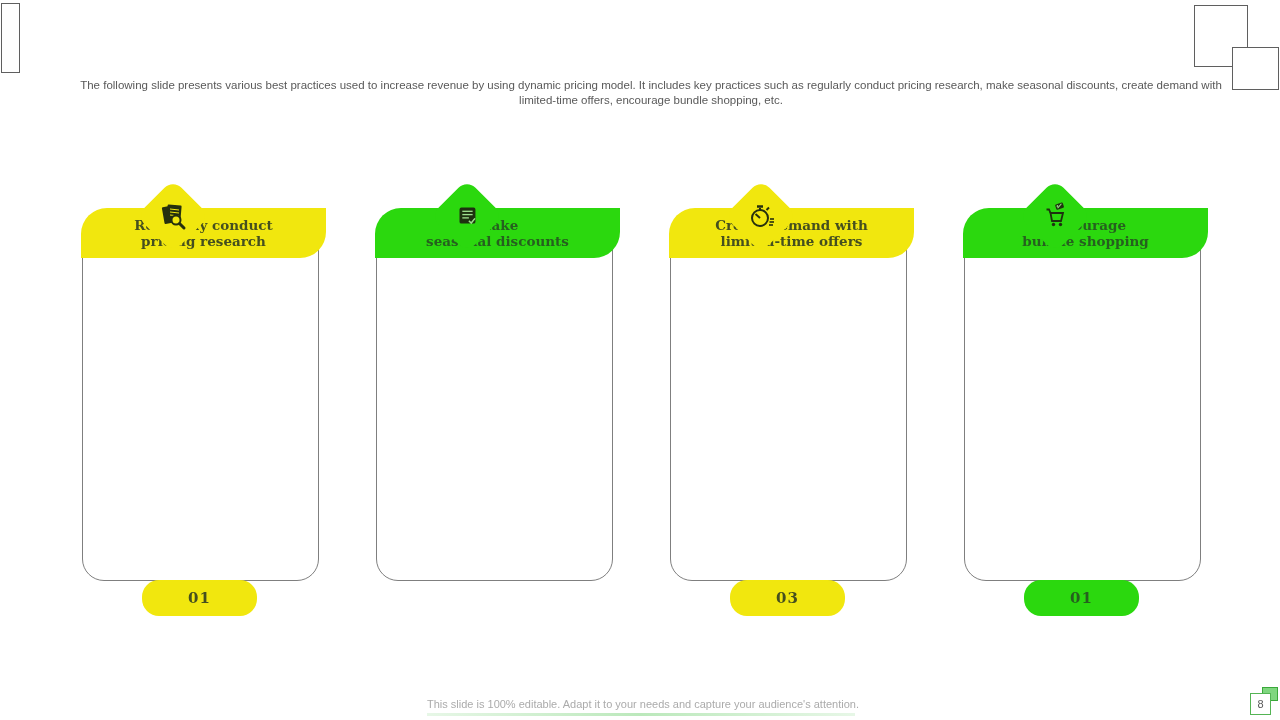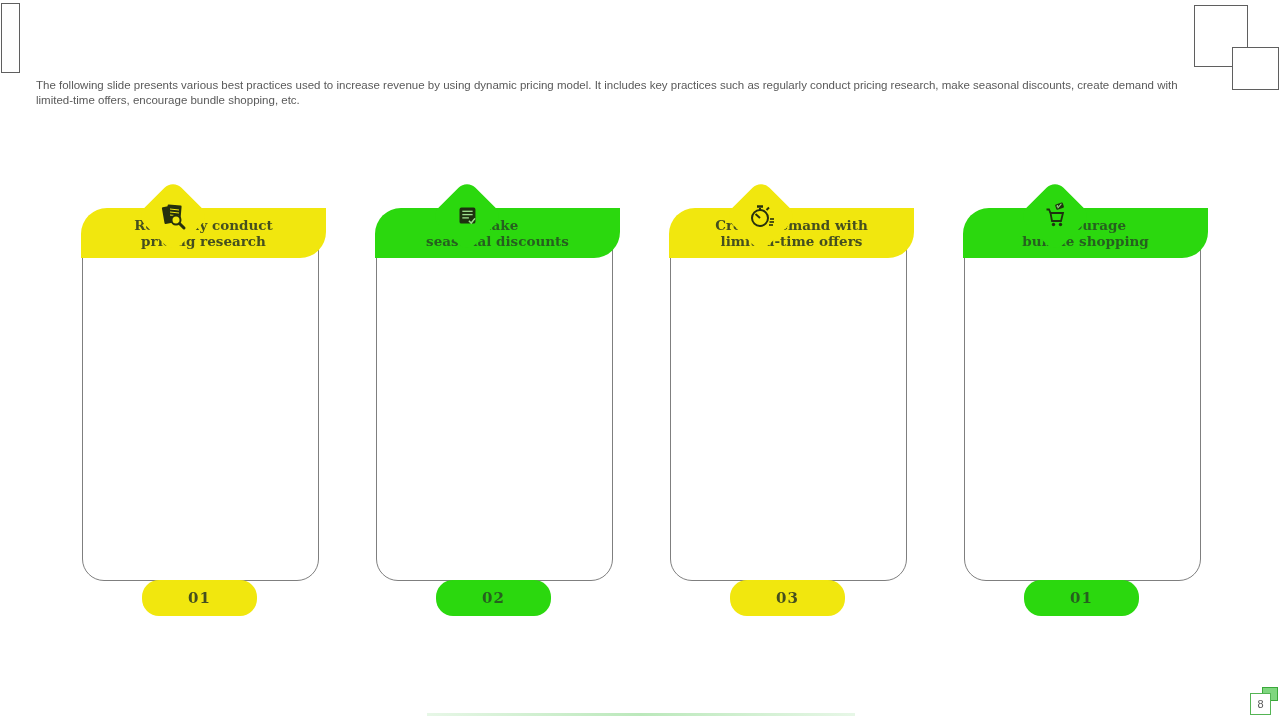--- a/index.html
+++ b/index.html
@@ -15,22 +15,22 @@
     border:1px solid #5f5f5f; background:transparent; }
   .sq-tr-small { position:absolute; left:1232px; top:47px; width:45px; height:41px;
     border:1px solid #5f5f5f; background:#fff; }
 
   .title {
     position:absolute; left:30px; top:20px; width:1100px;
     font-family:"DejaVu Serif", serif; font-size:37px; color:#1f1f1f;
     letter-spacing:-0.5px; white-space:nowrap;
   }
   .subtitle {
-    position:absolute; left:36px; top:78px; width:1210px;
-    font-size:11.5px; line-height:14.5px; color:#595959; white-space:pre-line;
+    position:absolute; left:46px; top:78px; width:1210px;
+    font-size:11.5px; line-height:14.5px; color:#595959; white-space:pre-line;text-align:center;
   }
 
   .card-group { position:absolute; top:183px; width:235px; height:452px; }
   .g1 { left:82px; } .g2 { left:376px; } .g3 { left:670px; } .g4 { left:964px; }
 
   .card {
     position:absolute; left:0; top:54px; width:235px; height:342px;
     background:#fff; border:1px solid #7f7f7f;
     border-radius:3px 3px 22px 22px; z-index:1;
   }
@@ -181,21 +181,20 @@
       <div class="sub-item">
         <span class="mk">o</span>
         <span class="tx">Increase sales
 during holidays</span>
       </div>
       <div class="sub-item">
         <span class="mk">o</span>
         <span class="tx">Add text here</span>
       </div>
     </div>
-    <div class="badge bg-green txt-on-green">02</div>
   </div>
 
   <div class="card-group g3">
     <div class="diamond bg-yellow">
       <svg width="32" height="32" viewBox="0 0 32 32">
         <g stroke="#26300E" fill="none" stroke-width="2">
           <circle cx="15" cy="18" r="8"></circle>
           <line x1="15" y1="18" x2="10.5" y2="14"></line>
           <line x1="15" y1="8" x2="15" y2="10"></line>
         </g>
@@ -265,17 +264,18 @@
         <span class="tx">Add text here</span>
       </div>
       <div class="sub-item">
         <span class="mk">o</span>
         <span class="tx">Add text here</span>
       </div>
     </div>
     <div class="badge bg-green txt-on-green">01</div>
   </div>
 
+  <div class="footer">This slide is 100% editable.  Adapt it to your needs and capture your audience's attention.</div>
   <div class="footer-line"></div>
   <div class="page-sq"></div>
   <div class="page-num">8</div>
 
 </div>
 
 </body></html>

